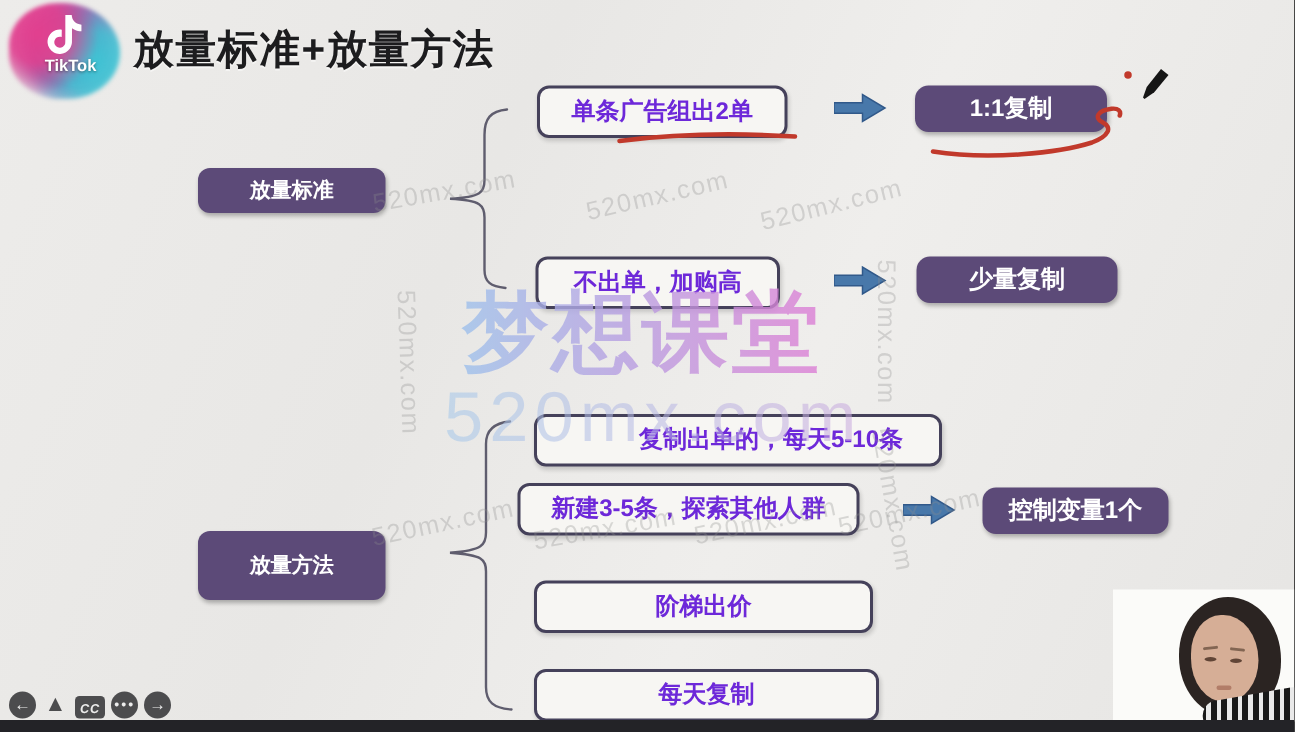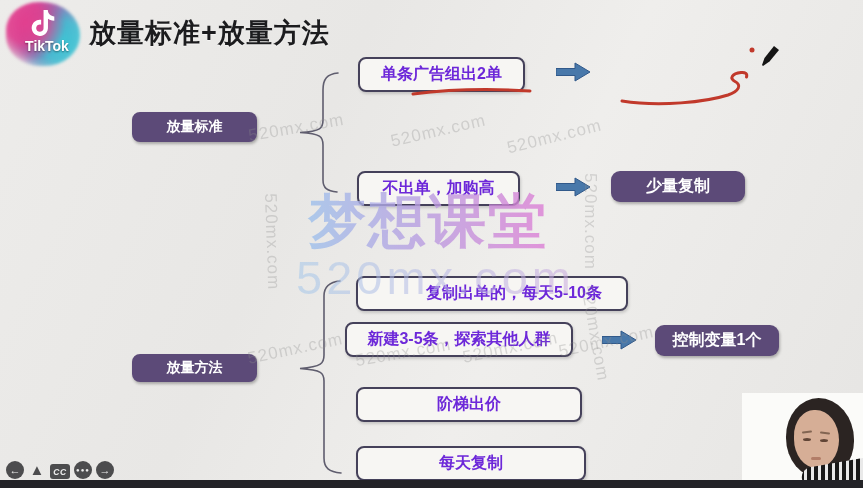--- a/index.html
+++ b/index.html
@@ -12,35 +12,35 @@
   .logo-wrap{position:absolute;left:6px;top:2px;width:74px;height:64px;}
   .logo-splash{position:absolute;inset:0;border-radius:46% 54% 50% 48%;filter:blur(1.5px);
     background:
       radial-gradient(circle at 26% 32%,#e2408f 0%,rgba(226,64,143,.9) 28%,rgba(226,64,143,0) 58%),
       radial-gradient(circle at 76% 62%,#3fc4d4 0%,rgba(63,196,212,.85) 30%,rgba(63,196,212,0) 62%),
       radial-gradient(circle at 50% 50%,#7a4da6 0%,rgba(122,77,166,.95) 42%,rgba(122,77,166,0) 78%),
       radial-gradient(circle at 60% 20%,#b75fb0 0%,rgba(183,95,176,.8) 25%,rgba(183,95,176,0) 55%);
   }
   .logo-note{position:absolute;left:24px;top:8px;width:26px;height:26px;}
   .logo-brand{position:absolute;left:12px;right:4px;top:36px;text-align:center;color:#fff;
-    font-size:14px;font-weight:bold;text-shadow:0 1px 2px rgba(0,0,0,.45);}
+    font-size:11px;font-weight:bold;text-shadow:0 1px 2px rgba(0,0,0,.45);}
   
   .title{position:absolute;left:89px;top:15px;font-size:27px;font-weight:bold;color:#1c1c1e;
     letter-spacing:1px;text-shadow:0 1px 0 rgba(255,255,255,.5);}
   
   .gbox,.pbox{position:absolute;background:#5c4a78;color:#fff;font-weight:bold;
     display:flex;align-items:center;justify-content:center;border-radius:8px;
     box-shadow:1px 2px 3px rgba(0,0,0,.28);}
   .gbox{font-size:14px;}
   .pbox{font-size:16px;border-radius:9px;}
   .wbox{position:absolute;background:#f7f6f3;border:2px solid #45415a;border-radius:8px;
     color:#6d28d9;font-weight:bold;font-size:16px;display:flex;align-items:center;justify-content:center;
     box-shadow:1px 2px 3px rgba(0,0,0,.16);}
   #g1{left:132px;top:112px;width:125px;height:30px;}
-  #g2{left:132px;top:354px;width:125px;height:28px;}
+  #g2{left:132px;top:354px;width:125px;height:46px;}
   #i1{left:358px;top:57px;width:163px;height:31px;}
   #i2{left:357px;top:171px;width:159px;height:31px;}
   #i3{left:356px;top:276px;width:224px;height:31px;padding-left:44px;}
   #i4{left:345px;top:322px;width:224px;height:31px;}
   #i5{left:356px;top:387px;width:222px;height:31px;}
   #i6{left:356px;top:446px;width:226px;height:31px;}
   #r1{left:610px;top:57px;width:128px;height:31px;}
   #r2{left:611px;top:171px;width:134px;height:31px;}
   #r3{left:655px;top:325px;width:124px;height:31px;}
   .arrow{position:absolute;width:36px;height:20px;}
@@ -117,20 +117,21 @@
   <div class="gbox" id="g1">放量标准</div>
   <div class="gbox" id="g2">放量方法</div>
 
   <div class="wbox" id="i1">单条广告组出2单</div>
   <div class="wbox" id="i2">不出单，加购高</div>
   <div class="wbox" id="i3">复制出单的，每天5-10条</div>
   <div class="wbox" id="i4">新建3-5条，探索其他人群</div>
   <div class="wbox" id="i6">每天复制</div>
   <div class="wbox" id="i5">阶梯出价</div>
 
+  <div class="pbox" id="r1">1:1复制</div>
   <div class="pbox" id="r2">少量复制</div>
   <div class="pbox" id="r3">控制变量1个</div>
 
   <svg class="arrow" id="a1" viewBox="0 0 36 20">
     <path d="M0,6.5 H19 V1 L34,10 L19,19 V13.5 H0 Z" fill="#4878aa" stroke="#31598a" stroke-width="1"></path>
   </svg>
   <svg class="arrow" id="a2" viewBox="0 0 36 20">
     <path d="M0,6.5 H19 V1 L34,10 L19,19 V13.5 H0 Z" fill="#4878aa" stroke="#31598a" stroke-width="1"></path>
   </svg>
   <svg class="arrow" id="a3" viewBox="0 0 36 20">

